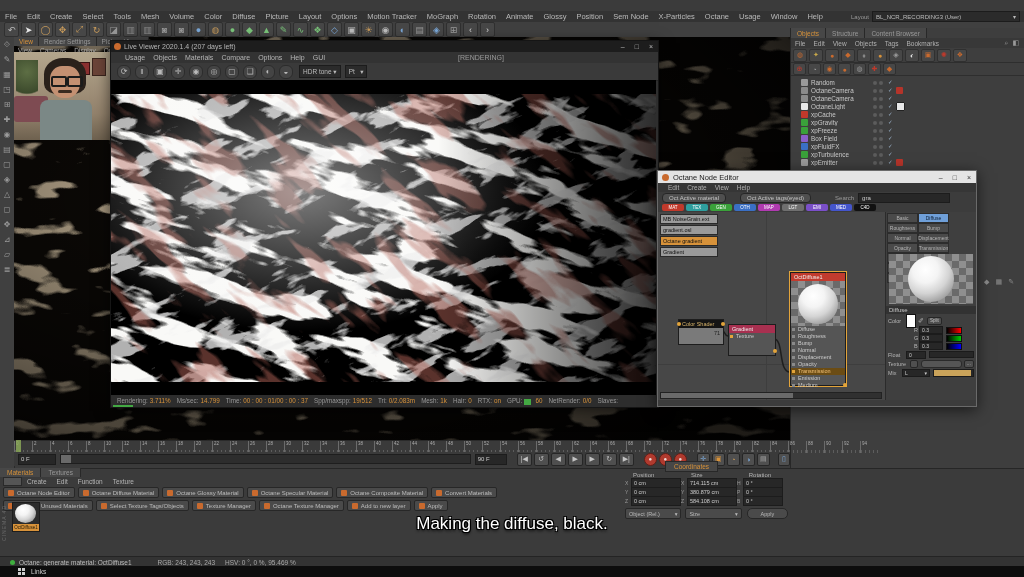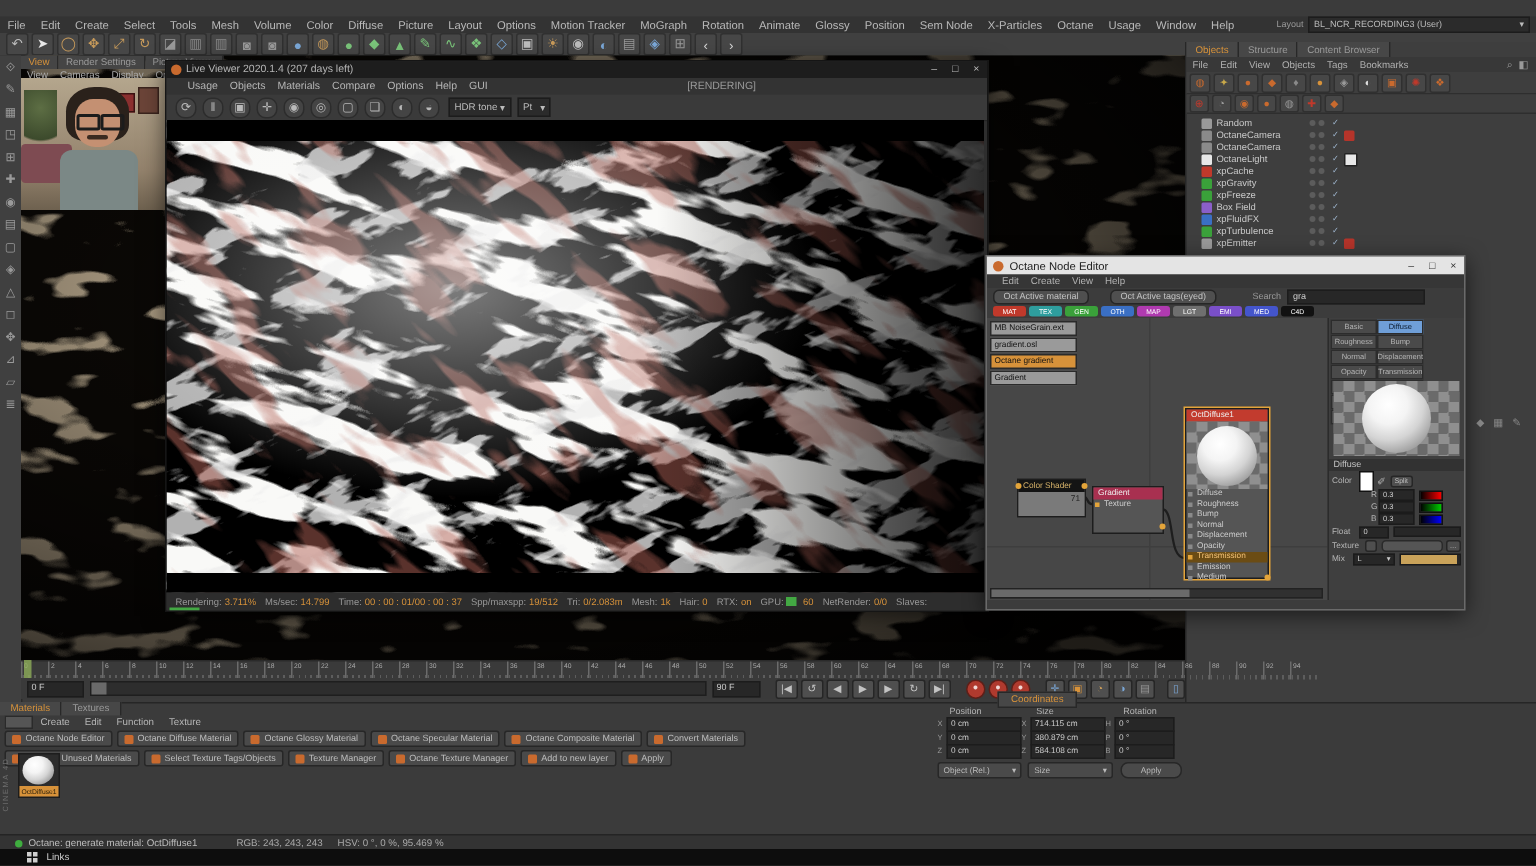--- a/index.html
+++ b/index.html
@@ -951,15 +951,16 @@
     <span class="winico">
         <i></i>
         <i></i>
         <i></i>
         <i></i>
       </span>
     <span>Links</span>
   </div>
 
   <div class="w subs">
+    <div class="suben">Making the diffuse, black.</div>
   </div>
 
 </div>
 
 </body></html>

